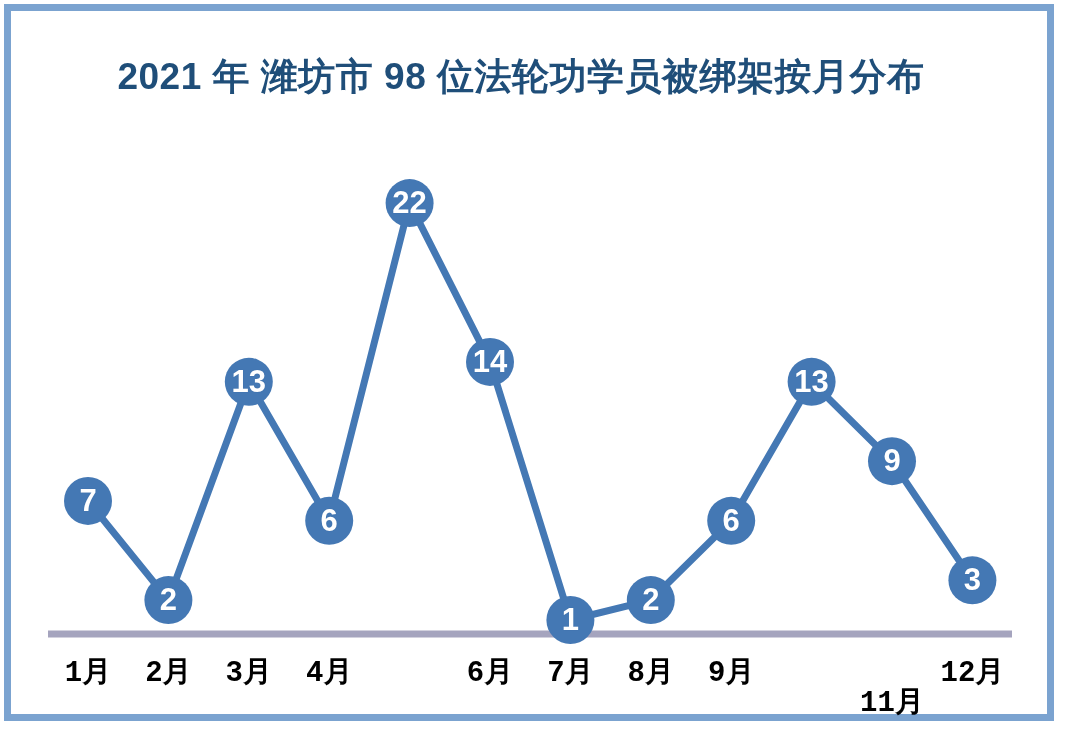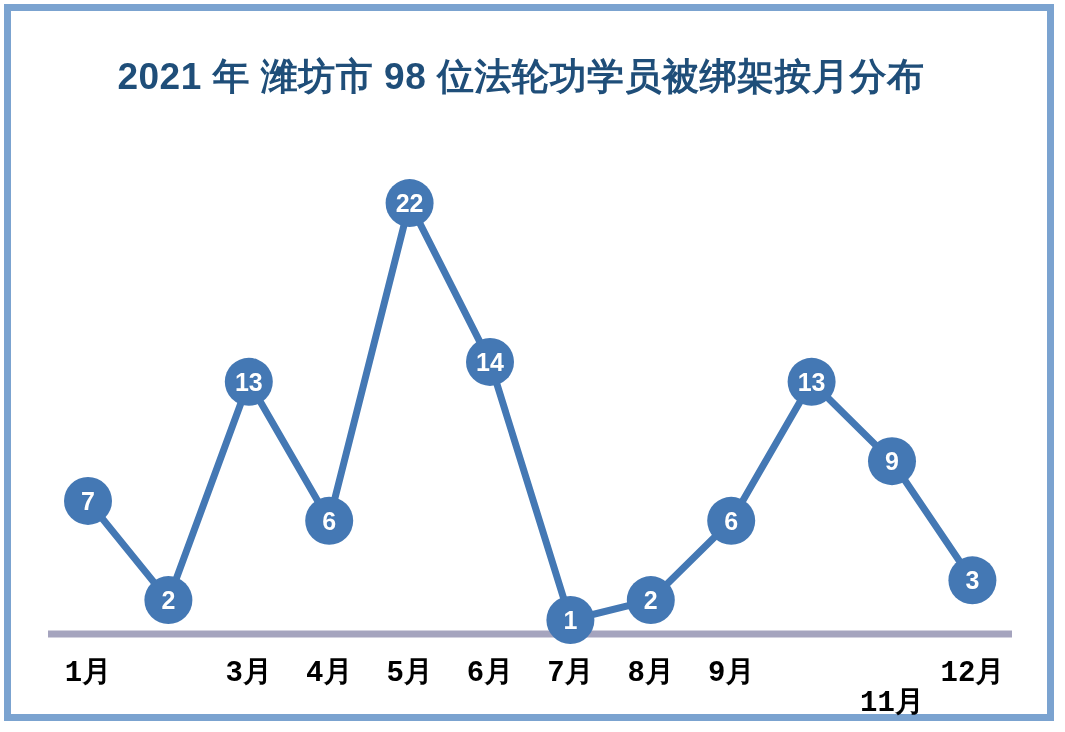--- a/index.html
+++ b/index.html
@@ -68,21 +68,21 @@
     white-space: nowrap;
   }
   .marker-label {
     position: absolute;
     width: 60px;
     margin-left: -30px;
     margin-top: -15px;
     text-align: center;
     font-family: "Liberation Sans", "DejaVu Sans", sans-serif;
     font-weight: bold;
-    font-size: 25px;
+    font-size: 31px;
     color: #ffffff;
     line-height: 30px;
     text-shadow: 0 0 1px rgba(40,80,130,0.35);
   }
   .marker-hit {
     position: absolute;
     width: 48px;
     height: 48px;
     margin-left: -24px;
     margin-top: -24px;
@@ -145,23 +145,23 @@
       <div class="marker-hit" style="left: 570.4px; top: 620px;"></div>
       <div class="marker-hit" style="left: 650.8px; top: 600.1px;"></div>
       <div class="marker-hit" style="left: 731.2px; top: 520.8px;"></div>
       <div class="marker-hit" style="left: 811.6px; top: 381.8px;"></div>
       <div class="marker-hit" style="left: 892px; top: 461.2px;"></div>
       <div class="marker-hit" style="left: 972.4px; top: 580.3px;"></div>
     </div>
 
   <div class="axis-labels" id="axis-labels">
       <div class="axis-label" style="left: 88px;">1月</div>
+      <div class="axis-label" style="left: 168.4px;">2月</div>
       <div class="axis-label" style="left: 248.8px;">3月</div>
       <div class="axis-label" style="left: 329.2px;">4月</div>
-      <div class="axis-label" style="left: 409.6px;">5月</div>
       <div class="axis-label" style="left: 490px;">6月</div>
       <div class="axis-label" style="left: 570.4px;">7月</div>
       <div class="axis-label" style="left: 650.8px;">8月</div>
       <div class="axis-label" style="left: 731.2px;">9月</div>
       <div class="axis-label" style="left: 892px; margin-top: 30px;">11月</div>
       <div class="axis-label" style="left: 972.4px;">12月</div>
     </div>
 
 </div>
 

